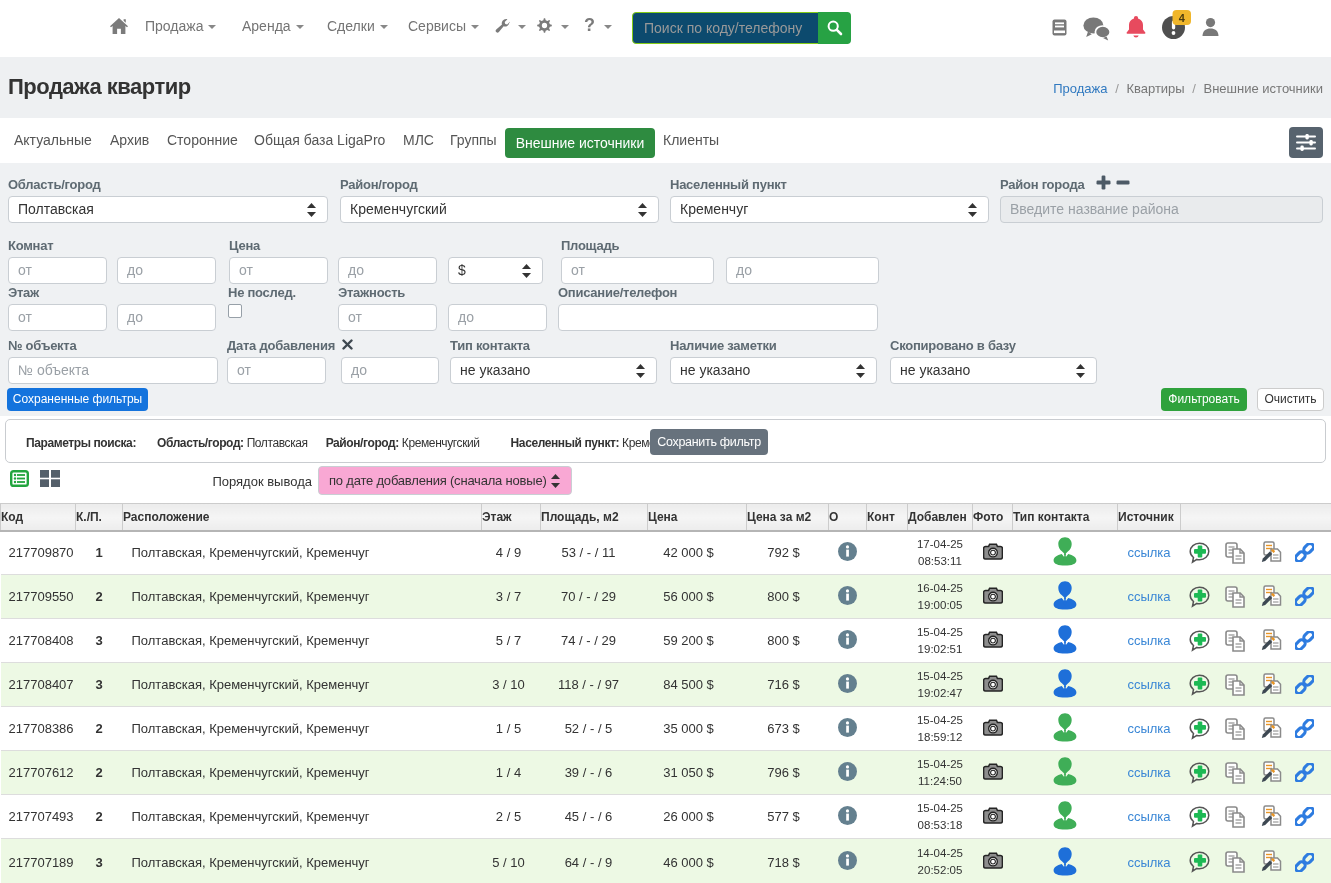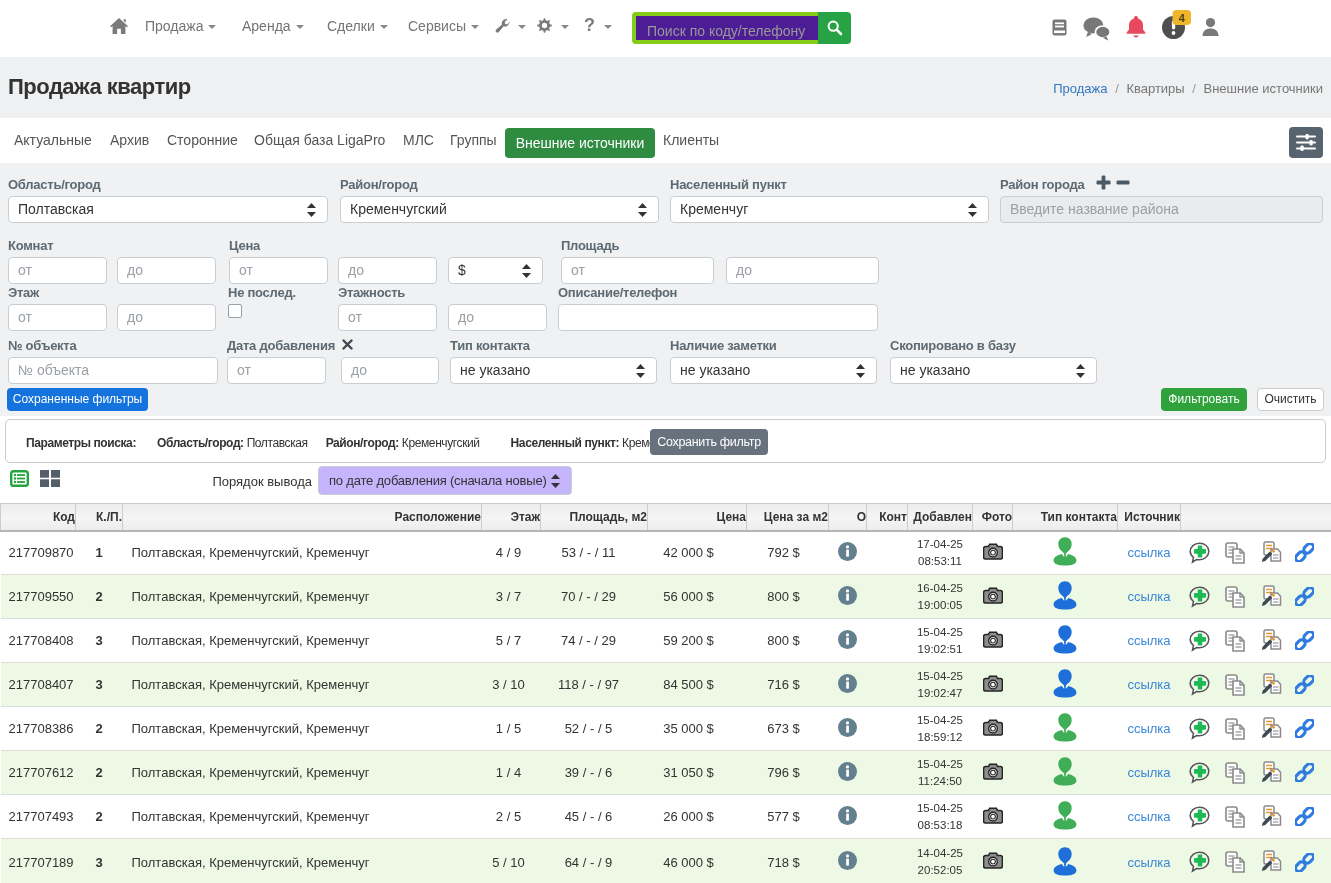--- a/index.html
+++ b/index.html
@@ -4,21 +4,21 @@
 <title>Продажа квартир</title>
 <style>
   * { margin:0; padding:0; box-sizing:border-box; }
   html,body { width:1331px; height:883px; overflow:hidden; background:#fff; }
   body { font-family:"Liberation Sans", sans-serif; position:relative; }
   .abs { position:absolute; }
   
   #nav { position:absolute; left:0; top:0; width:1331px; height:57px; background:#fff; }
   .mi { position:absolute; top:18px; font-size:14px; color:#747474; white-space:nowrap; }
   .caret { display:inline-block; width:0; height:0; border-left:4px solid transparent; border-right:4px solid transparent; border-top:4px solid #888; margin-left:5px; vertical-align:2px; }
-  #searchbox { position:absolute; left:632px; top:12px; width:216px; height:32px; border:4px solid #84cc16; border-radius:4px 0 0 4px; background:#4c1d95; font-size:14px; color:#999; line-height:30px; padding-left:11px; }
+  #searchbox { position:absolute; left:632px; top:12px; width:216px; height:32px; border:1px solid #84cc16; border-radius:4px 0 0 4px; background:#0c4a6e; font-size:14px; color:#999; line-height:30px; padding-left:11px; }
   #searchbtn { position:absolute; left:818px; top:12px; width:33px; height:32px; background:#27a244; border-radius:0 4px 4px 0; }
   
   #band { position:absolute; left:0; top:57px; width:1331px; height:61px; background:#eef0f2; }
   #band h1 { position:absolute; left:8px; top:17px; font-size:22px; letter-spacing:-0.5px; font-weight:bold; color:#333; margin:0; }
   #crumbs { position:absolute; right:8px; top:24px; font-size:13px; color:#777; }
   #crumbs a { color:#3079c0; text-decoration:none; }
   #crumbs .sep { color:#999; padding:0 4px; }
   
   #tabs { position:absolute; left:0; top:118px; width:1331px; height:45px; background:#fff; }
   .tab { position:absolute; top:14px; font-size:14px; color:#555; }
@@ -32,24 +32,24 @@
   .sel svg { position:absolute; right:10px; top:6px; }
   .dis { background:#e9ebed; color:#9aa0a6; }
   .btn { position:absolute; font-size:12px; text-align:center; border-radius:4px; }
   
   #params { position:absolute; left:5px; top:419px; width:1321px; height:44px; background:#fff; border:1px solid #c9ccd0; border-radius:5px; }
   #params .txt { position:absolute; left:12px; top:16px; font-size:12px; letter-spacing:-0.4px; color:#333; white-space:nowrap; }
   #params b { font-weight:bold;padding-left:8px; }
   #savefilter { position:absolute; left:644px; top:9px; width:118px; height:26px; background:#67727d; border-radius:4px; color:#fff; font-size:12.5px; letter-spacing:-0.3px; text-align:center; line-height:26px; }
   
   #orderlbl { position:absolute; right:1019px; top:474px; font-size:13px; color:#333; white-space:nowrap; }
-  #ordersel { position:absolute; left:318px; top:466px; width:254px; height:29px; background:#c4b5fd; border:1px solid #c9ced3; border-radius:4px; font-size:13px; letter-spacing:-0.2px; color:#333; line-height:27px; padding-left:10px; }
+  #ordersel { position:absolute; left:318px; top:466px; width:254px; height:29px; background:#f9a8d4; border:1px solid #c9ced3; border-radius:4px; font-size:13px; letter-spacing:-0.2px; color:#333; line-height:27px; padding-left:10px; }
   
   #tbl { position:absolute; left:0; top:503px; width:1331px; border-collapse:collapse; table-layout:fixed; }
-  #tbl th { background:linear-gradient(180deg,#ececec,#f5f5f5 50%,#ececec); border:1px solid #ccc; border-bottom:2px solid #b5b5b5; font-size:12px; color:#333; height:27px; font-weight:bold; text-align:right; padding:0; }
+  #tbl th { background:linear-gradient(180deg,#ececec,#f5f5f5 50%,#ececec); border:1px solid #ccc; border-bottom:2px solid #b5b5b5; font-size:12px; color:#333; height:27px; font-weight:bold; text-align:left; padding:0; }
   #tbl td { font-size:13px; color:#333; height:44px; text-align:center; padding:0; border-top:1px solid #ddd; }
   #tbl tr.g td { background:#edf9e4; }
   #tbl tr.last td { height:47px; }
   #tbl td:nth-child(4) { padding-right:5px; }
   #tbl td:nth-child(5) { padding-right:11px; }
   #tbl td:nth-child(6) { padding-right:17px; }
   #tbl td:nth-child(7) { padding-right:8px; }
   #tbl td.l { text-align:left; padding-left:8px; }
   #tbl td.loc { text-align:left; padding-left:9px; }
   #tbl .dt { font-size:11.5px; line-height:17px; }

